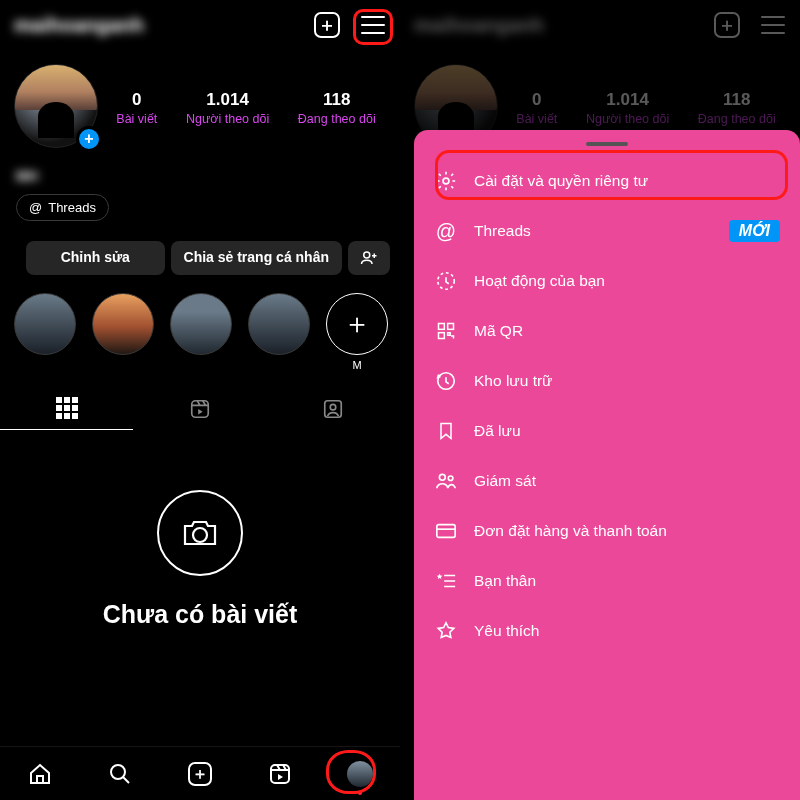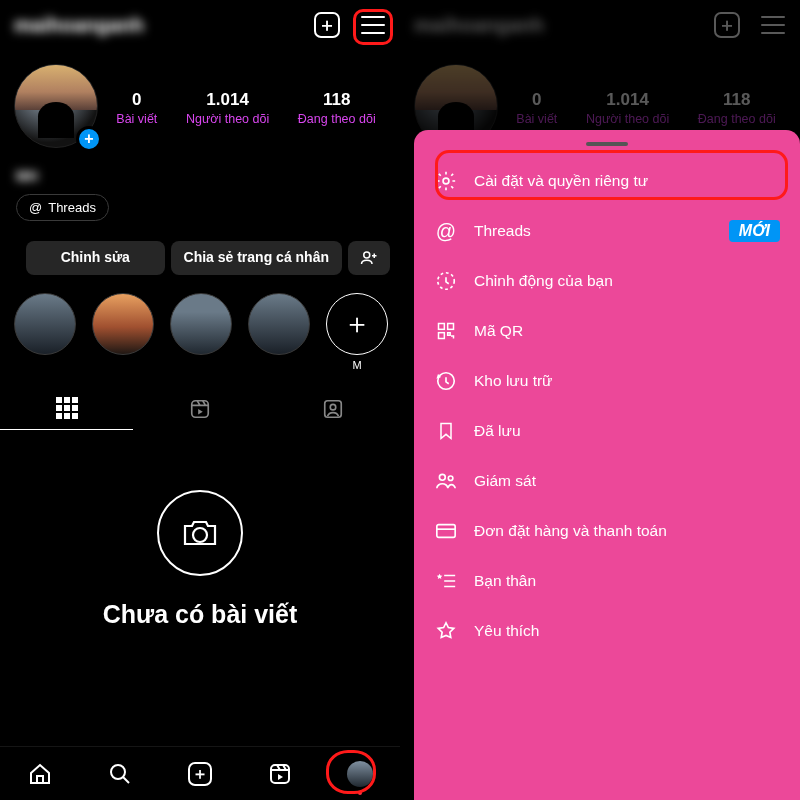--- a/index.html
+++ b/index.html
@@ -280,21 +280,21 @@
       <span>Threads</span>
       <span class="badge">MỚI</span>
     </div>
     <div class="mi">
       <span class="mico">
           <svg width="22" height="22" viewBox="0 0 24 24" stroke="#fff" fill="none" stroke-width="1.8" stroke-dasharray="3 3">
             <circle cx="12" cy="12" r="9"></circle>
             <path stroke-dasharray="0" d="M12 8v5l3 2"></path>
           </svg>
         </span>
-      <span>Chỉnh động của bạn</span>
+      <span>Hoạt động của bạn</span>
     </div>
     <div class="mi">
       <span class="mico">
           <svg width="20" height="20" viewBox="0 0 24 24" stroke="#fff" fill="none" stroke-width="1.8">
             <rect x="3" y="3" width="7" height="7"></rect>
             <rect x="14" y="3" width="7" height="7"></rect>
             <rect x="3" y="14" width="7" height="7"></rect>
             <path d="M14 14h3v3h-3zM18 18h3v3"></path>
           </svg>
         </span>

